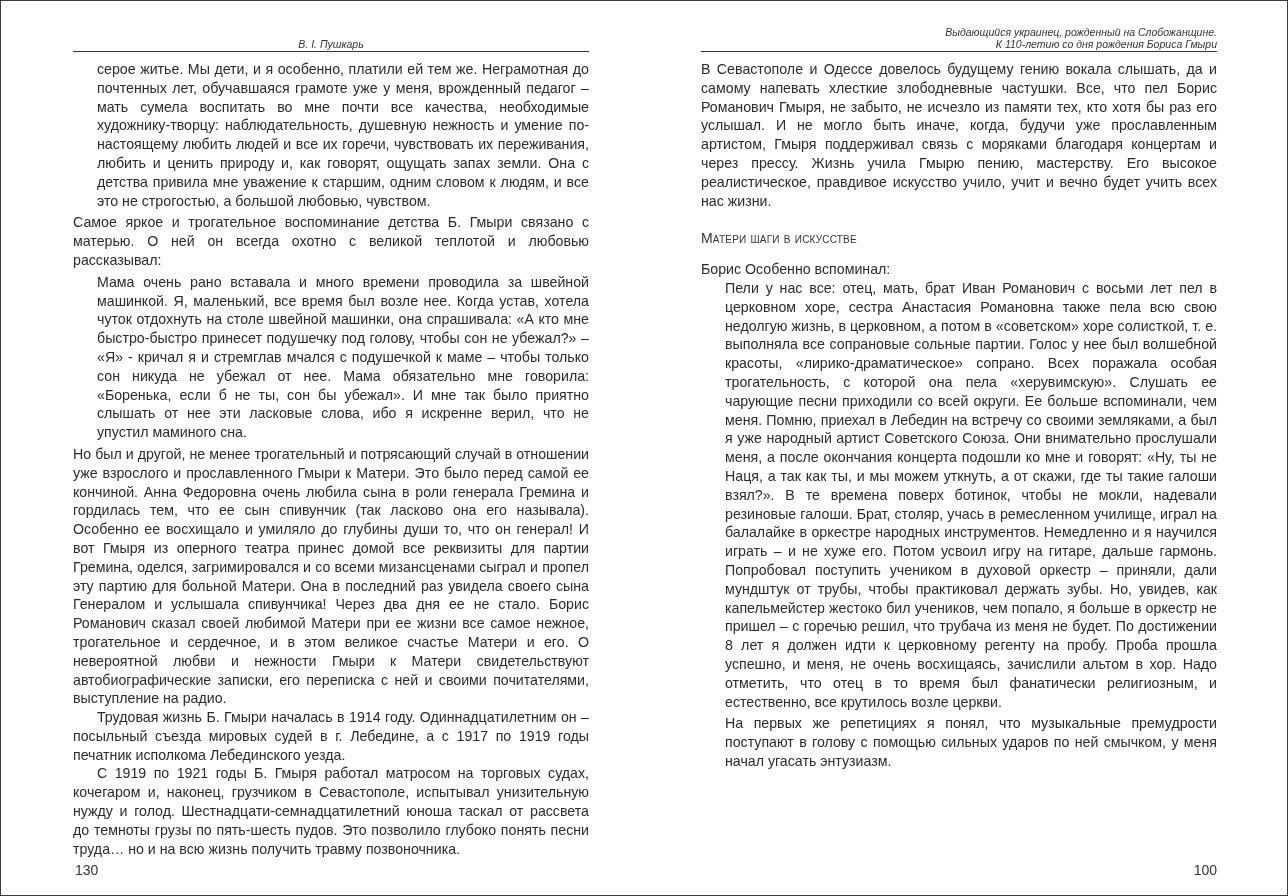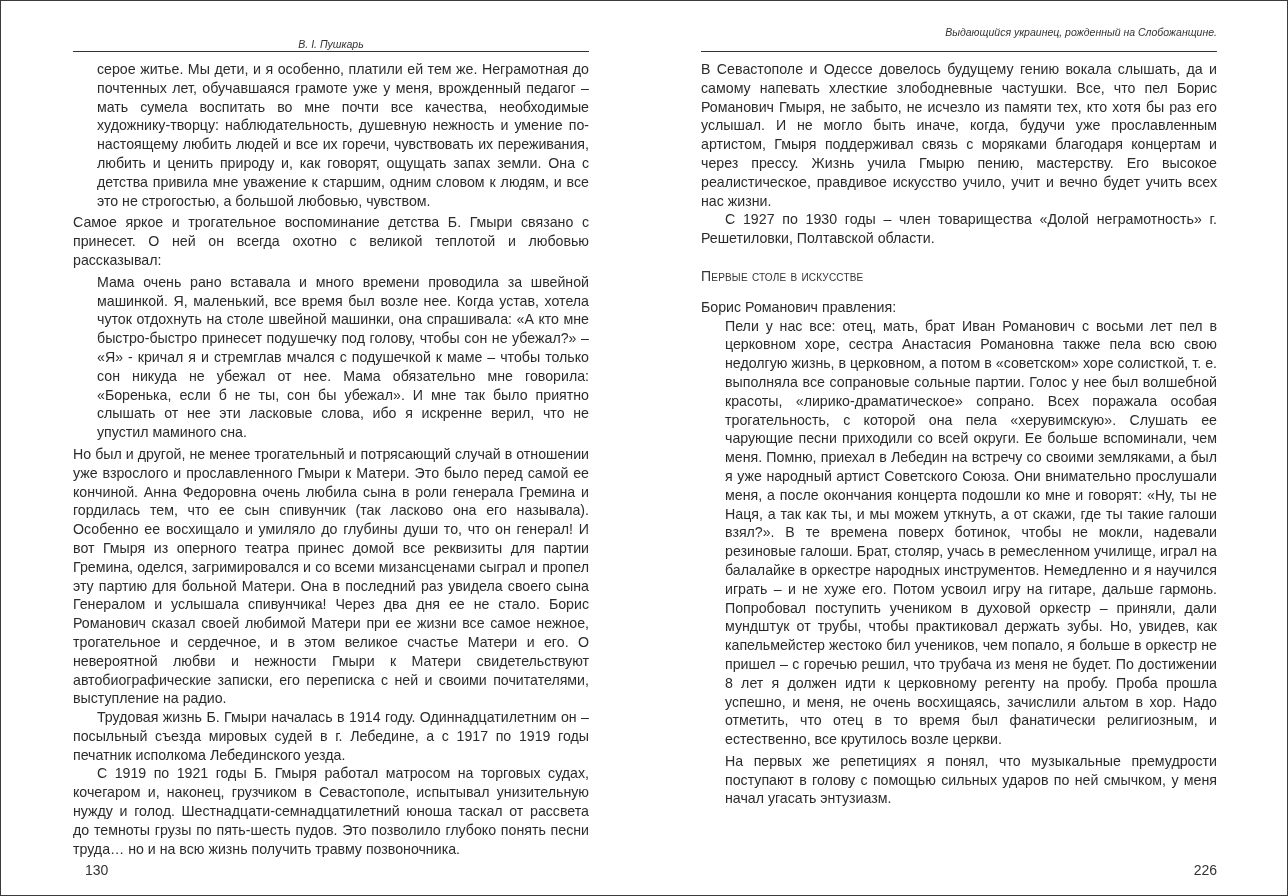--- a/index.html
+++ b/index.html
@@ -35,51 +35,51 @@
     margin-left: 24px; margin-bottom: 3px;
   }
   p.gap-after { margin-bottom: 3px; }
   .section-title {
     font-variant: small-caps; font-size: 14px; letter-spacing: 0.2px;
     margin: 19px 0 12px 0; color: #333; text-align: left;
   }
   .folio {
     position: absolute; top: 861px; font-size: 14px; color: #333;
   }
-  .page.left .folio { left: 12px; }
+  .page.left .folio { left: 2px; }
   .page.right .folio { right: 0; }
 </style>
 </head>
 <body>
 
 <div class="spread">
 
   <div class="page left">
     <div class="running-head">
       <span>В. І. Пушкарь</span>
     </div>
     <div class="body">
       <p class="quote">серое житье. Мы дети, и я особенно, платили ей тем же. Неграмотная до почтенных лет, обучавшаяся грамоте уже у меня, врожденный педагог – мать сумела воспитать во мне почти все качества, необходимые художнику-творцу: наблюдательность, душевную нежность и умение по-настоящему любить людей и все их горечи, чувствовать их переживания, любить и ценить природу и, как говорят, ощущать запах земли. Она с детства привила мне уважение к старшим, одним словом к людям, и все это не строгостью, а большой любовью, чувством.</p>
-      <p class="gap-after">Самое яркое и трогательное воспоминание детства Б. Гмыри связано с принесет. О ней он всегда охотно с великой теплотой и любовью рассказывал:</p>
+      <p class="gap-after">Самое яркое и трогательное воспоминание детства Б. Гмыри связано с матерью. О ней он всегда охотно с великой теплотой и любовью рассказывал:</p>
       <p class="quote">Мама очень рано вставала и много времени проводила за швейной машинкой. Я, маленький, все время был возле нее. Когда устав, хотела чуток отдохнуть на столе швейной машинки, она спрашивала: «А кто мне быстро-быстро принесет подушечку под голову, чтобы сон не убежал?» – «Я» - кричал я и стремглав мчался с подушечкой к маме – чтобы только сон никуда не убежал от нее. Мама обязательно мне говорила: «Боренька, если б не ты, сон бы убежал». И мне так было приятно слышать от нее эти ласковые слова, ибо я искренне верил, что не упустил маминого сна.</p>
       <p>Но был и другой, не менее трогательный и потрясающий случай в отношении уже взрослого и прославленного Гмыри к Матери. Это было перед самой ее кончиной. Анна Федоровна очень любила сына в роли генерала Гремина и гордилась тем, что ее сын спивунчик (так ласково она его называла). Особенно ее восхищало и умиляло до глубины души то, что он генерал! И вот Гмыря из оперного театра принес домой все реквизиты для партии Гремина, оделся, загримировался и со всеми мизансценами сыграл и пропел эту партию для больной Матери. Она в последний раз увидела своего сына Генералом и услышала спивунчика! Через два дня ее не стало. Борис Романович сказал своей любимой Матери при ее жизни все самое нежное, трогательное и сердечное, и в этом великое счастье Матери и его. О невероятной любви и нежности Гмыри к Матери свидетельствуют автобиографические записки, его переписка с ней и своими почитателями, выступление на радио.</p>
       <p class="indent">Трудовая жизнь Б. Гмыри началась в 1914 году. Одиннадцатилетним он – посыльный съезда мировых судей в г. Лебедине, а с 1917 по 1919 годы печатник исполкома Лебединского уезда.</p>
       <p class="indent">С 1919 по 1921 годы Б. Гмыря работал матросом на торговых судах, кочегаром и, наконец, грузчиком в Севастополе, испытывал унизительную нужду и голод. Шестнадцати-семнадцатилетний юноша таскал от рассвета до темноты грузы по пять-шесть пудов. Это позволило глубоко понять песни труда… но и на всю жизнь получить травму позвоночника.</p>
     </div>
     <div class="folio">130</div>
   </div>
 
   <div class="page right">
     <div class="running-head">
       <span>Выдающийся украинец, рожденный на Слобожанщине.</span>
+      <span>К 110-летию со дня рождения Бориса Гмыри</span>
     </div>
     <div class="body">
       <p>В Севастополе и Одессе довелось будущему гению вокала слышать, да и самому напевать хлесткие злободневные частушки. Все, что пел Борис Романович Гмыря, не забыто, не исчезло из памяти тех, кто хотя бы раз его услышал. И не могло быть иначе, когда, будучи уже прославленным артистом, Гмыря поддерживал связь с моряками благодаря концертам и через прессу. Жизнь учила Гмырю пению, мастерству. Его высокое реалистическое, правдивое искусство учило, учит и вечно будет учить всех нас жизни.</p>
-      <p class="indent">С 1927 по 1930 годы – член товарищества «Долой неграмотность» г. Решетиловки, Полтавской области.</p>
-      <div class="section-title">Первые столе в искусстве</div>
-      <p>Борис Романович правления:</p>
+      <div class="section-title">Матери шаги в искусстве</div>
+      <p>Борис Особенно вспоминал:</p>
       <p class="quote">Пели у нас все: отец, мать, брат Иван Романович с восьми лет пел в церковном хоре, сестра Анастасия Романовна также пела всю свою недолгую жизнь, в церковном, а потом в «советском» хоре солисткой, т. е. выполняла все сопрановые сольные партии. Голос у нее был волшебной красоты, «лирико-драматическое» сопрано. Всех поражала особая трогательность, с которой она пела «херувимскую». Слушать ее чарующие песни приходили со всей округи. Ее больше вспоминали, чем меня. Помню, приехал в Лебедин на встречу со своими земляками, а был я уже народный артист Советского Союза. Они внимательно прослушали меня, а после окончания концерта подошли ко мне и говорят: «Ну, ты не Наця, а так как ты, и мы можем уткнуть, а от скажи, где ты такие галоши взял?». В те времена поверх ботинок, чтобы не мокли, надевали резиновые галоши. Брат, столяр, учась в ремесленном училище, играл на балалайке в оркестре народных инструментов. Немедленно и я научился играть – и не хуже его. Потом усвоил игру на гитаре, дальше гармонь. Попробовал поступить учеником в духовой оркестр – приняли, дали мундштук от трубы, чтобы практиковал держать зубы. Но, увидев, как капельмейстер жестоко бил учеников, чем попало, я больше в оркестр не пришел – с горечью решил, что трубача из меня не будет. По достижении 8 лет я должен идти к церковному регенту на пробу. Проба прошла успешно, и меня, не очень восхищаясь, зачислили альтом в хор. Надо отметить, что отец в то время был фанатически религиозным, и естественно, все крутилось возле церкви.</p>
       <p class="quote">На первых же репетициях я понял, что музыкальные премудрости поступают в голову с помощью сильных ударов по ней смычком, у меня начал угасать энтузиазм.</p>
     </div>
-    <div class="folio">226</div>
+    <div class="folio">100</div>
   </div>
 
 </div>
 
 </body></html>

